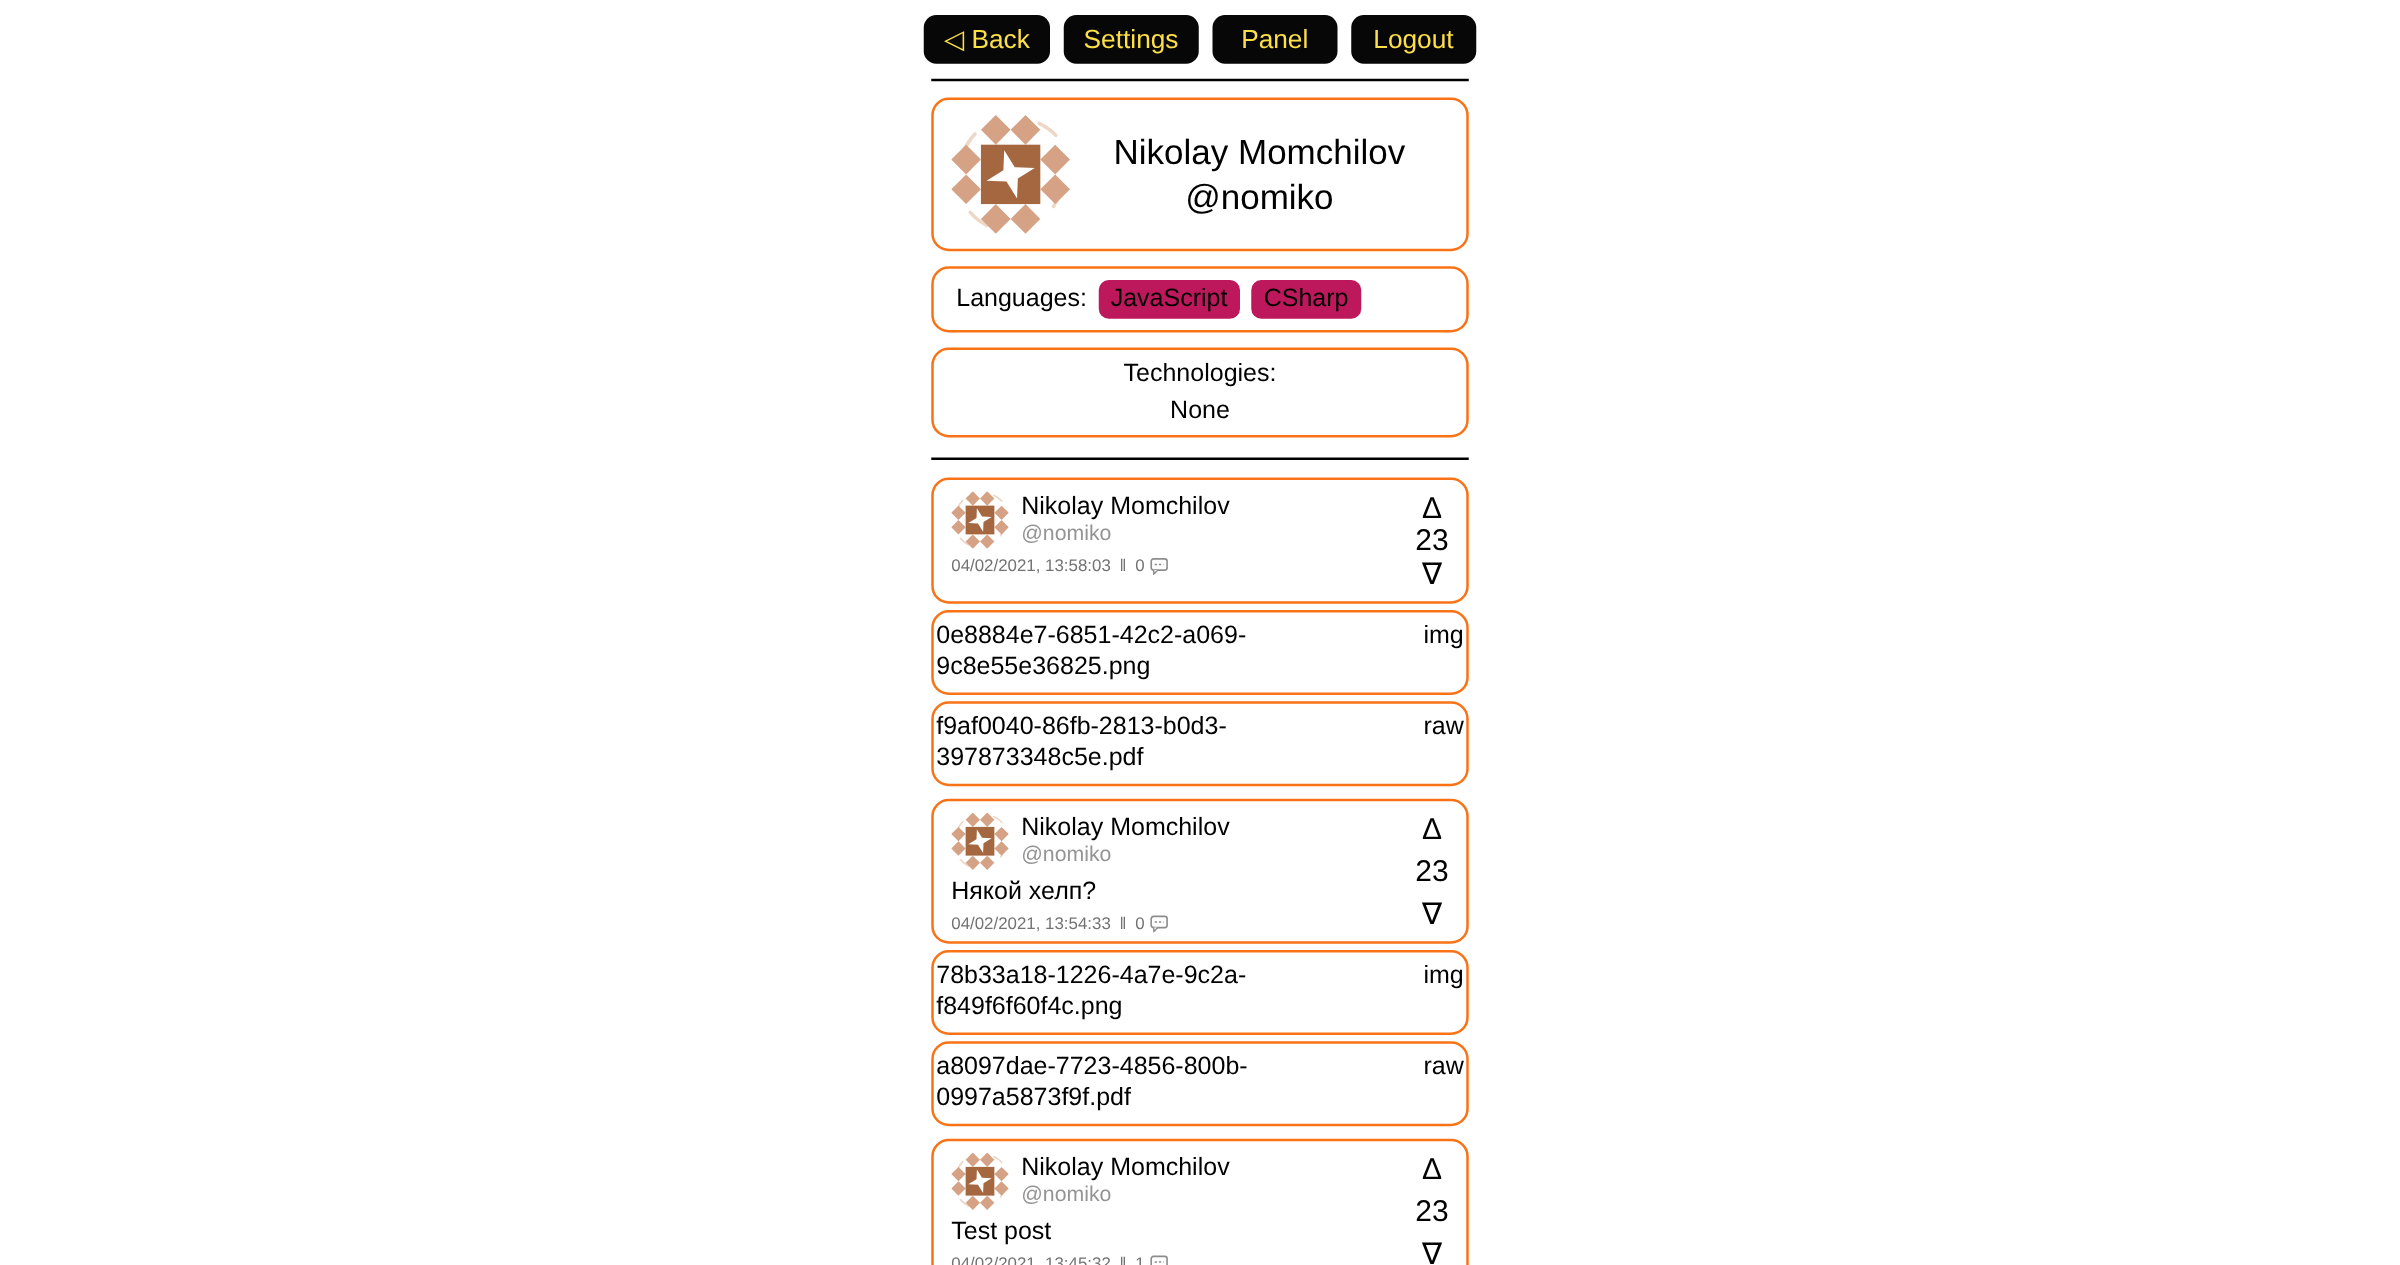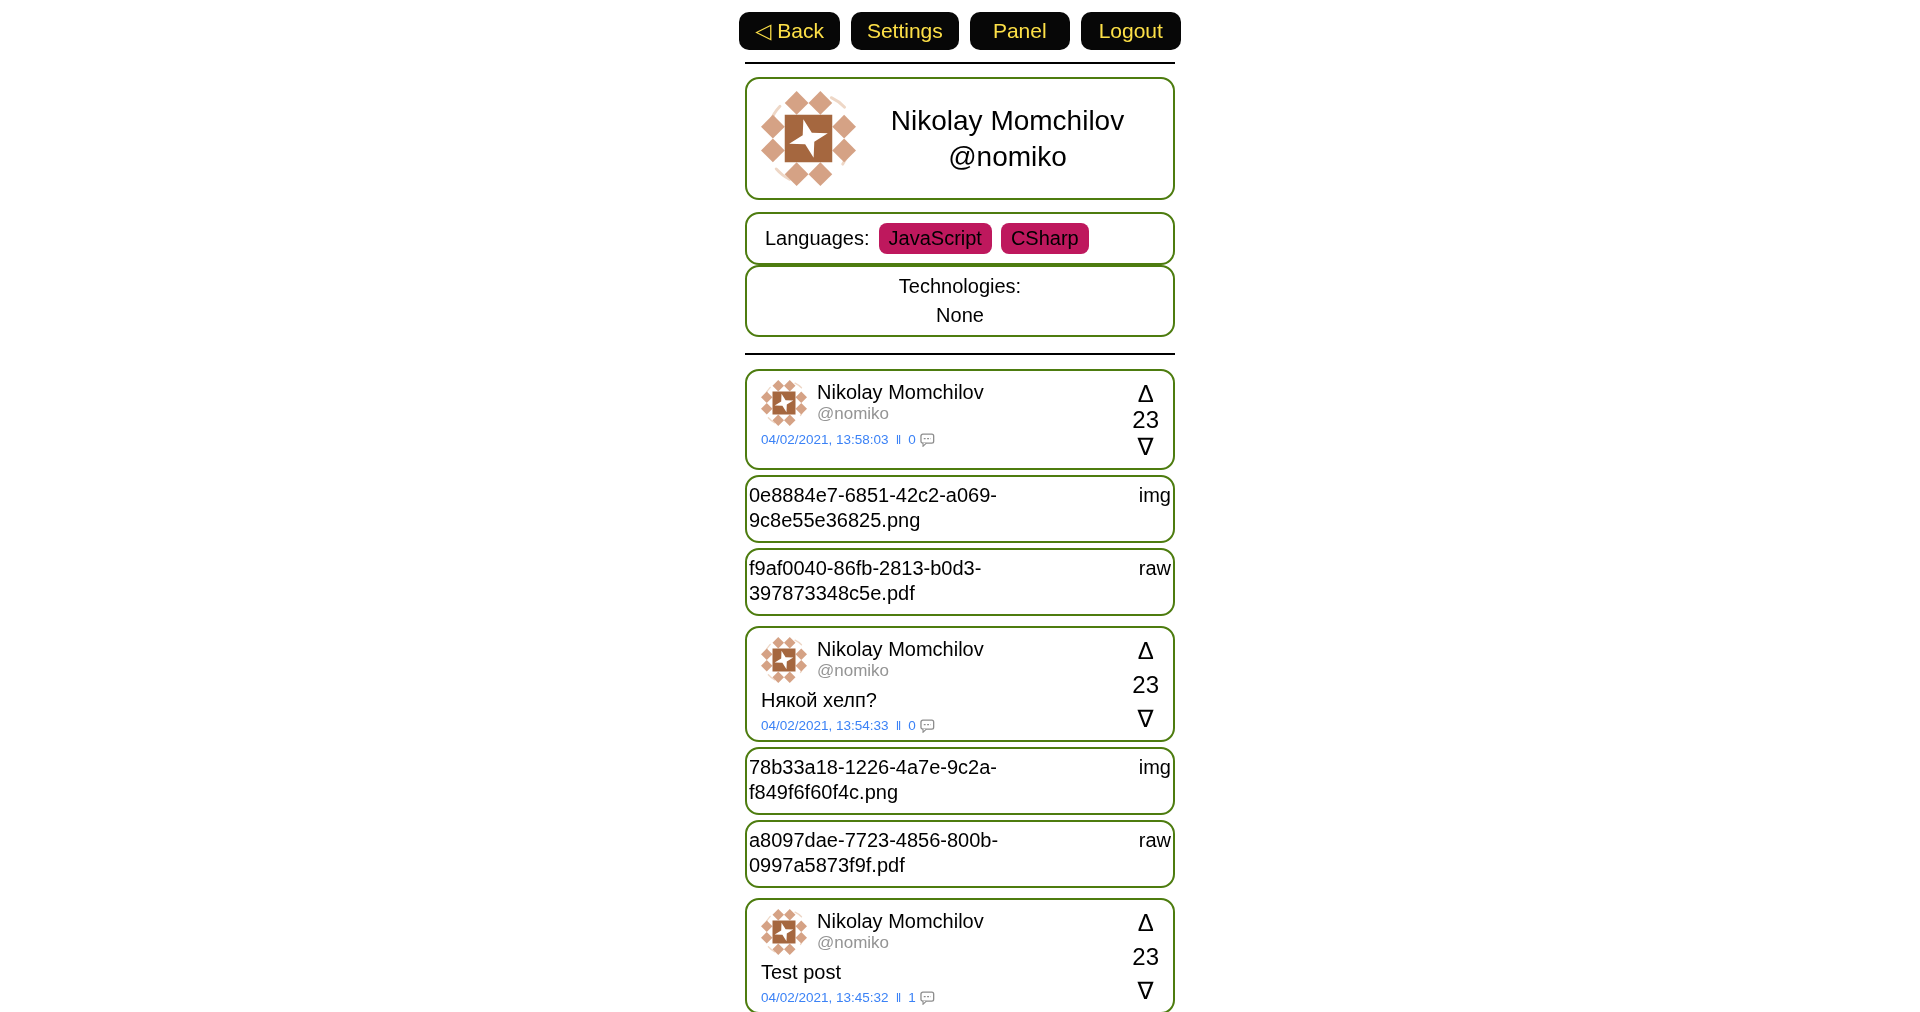--- a/index.html
+++ b/index.html
@@ -16,42 +16,42 @@
     background: #070707; color: #fde047; border: none; cursor: pointer;
     border-radius: 10px; padding: 7px 16px; min-width: 100px;
     font-size: 21px; font-family: "Liberation Sans", sans-serif;
   }
 
   .column { width: 430px; margin: 0 auto; }
   .rule { border: none; border-top: 2px solid #000; height: 0; }
   .rule-top { margin: 12px 0 13px; }
   .rule-mid { margin: 16px 0 14px; }
 
-  .card { border: 2px solid #4d7c0f; border-radius: 14px; background: #fff; }
+  .card { border: 2px solid #f97316; border-radius: 14px; background: #fff; }
 
   
   .profile-card { display: flex; align-items: center; padding: 12px 14px; margin-bottom: 12px; }
   .avatar-lg { width: 95px; height: 95px; flex: 0 0 95px; }
   .profile-names { flex: 1; text-align: center; font-size: 28px; line-height: 1.28; }
 
   
-  .info-card { display: flex; align-items: center; gap: 9px; font-size: 20px; padding: 9px 18px; margin-bottom: 0; }
+  .info-card { display: flex; align-items: center; gap: 9px; font-size: 20px; padding: 9px 18px; margin-bottom: 12px; }
   .info-card.tech { padding: 8px 18px; gap: 6px; flex-direction: column; }
   .tag { background: #be185d; border-radius: 8px; padding: 4px 10px; }
 
   
   .post-group { margin-bottom: 10px; }
   .post-card { display: flex; padding: 9px 10px 7px 14px; }
   .post-main { flex: 1; min-width: 0; }
   .post-header { display: flex; gap: 10px; align-items: flex-start; }
   .avatar-sm { width: 46px; height: 46px; flex: 0 0 46px; }
   .post-author { font-size: 20px; line-height: 1.2; }
   .post-handle { font-size: 17px; color: #949494; line-height: 1.2; }
   .post-title { font-size: 20px; margin-top: 6px; }
-  .post-meta { display: flex; align-items: center; gap: 7px; font-size: 13.5px; color: #3b82f6; margin-top: 6px; }
+  .post-meta { display: flex; align-items: center; gap: 7px; font-size: 13.5px; color: #737373; margin-top: 6px; }
   .comment-icon { display: inline-block; margin-left: -3px; }
 
   .vote-col {
     display: flex; flex-direction: column; justify-content: space-between; align-items: center;
     font-size: 24px; padding: 1px 4px 1px 8px; line-height: 1.1;
   }
   .vote-btn { cursor: pointer; }
 
   .attachment-card { display: flex; justify-content: space-between; padding: 6px 2px 8px; margin-top: 5px; font-size: 20px; line-height: 25px; }
   .attachment-name { width: 292px; overflow-wrap: normal; }

